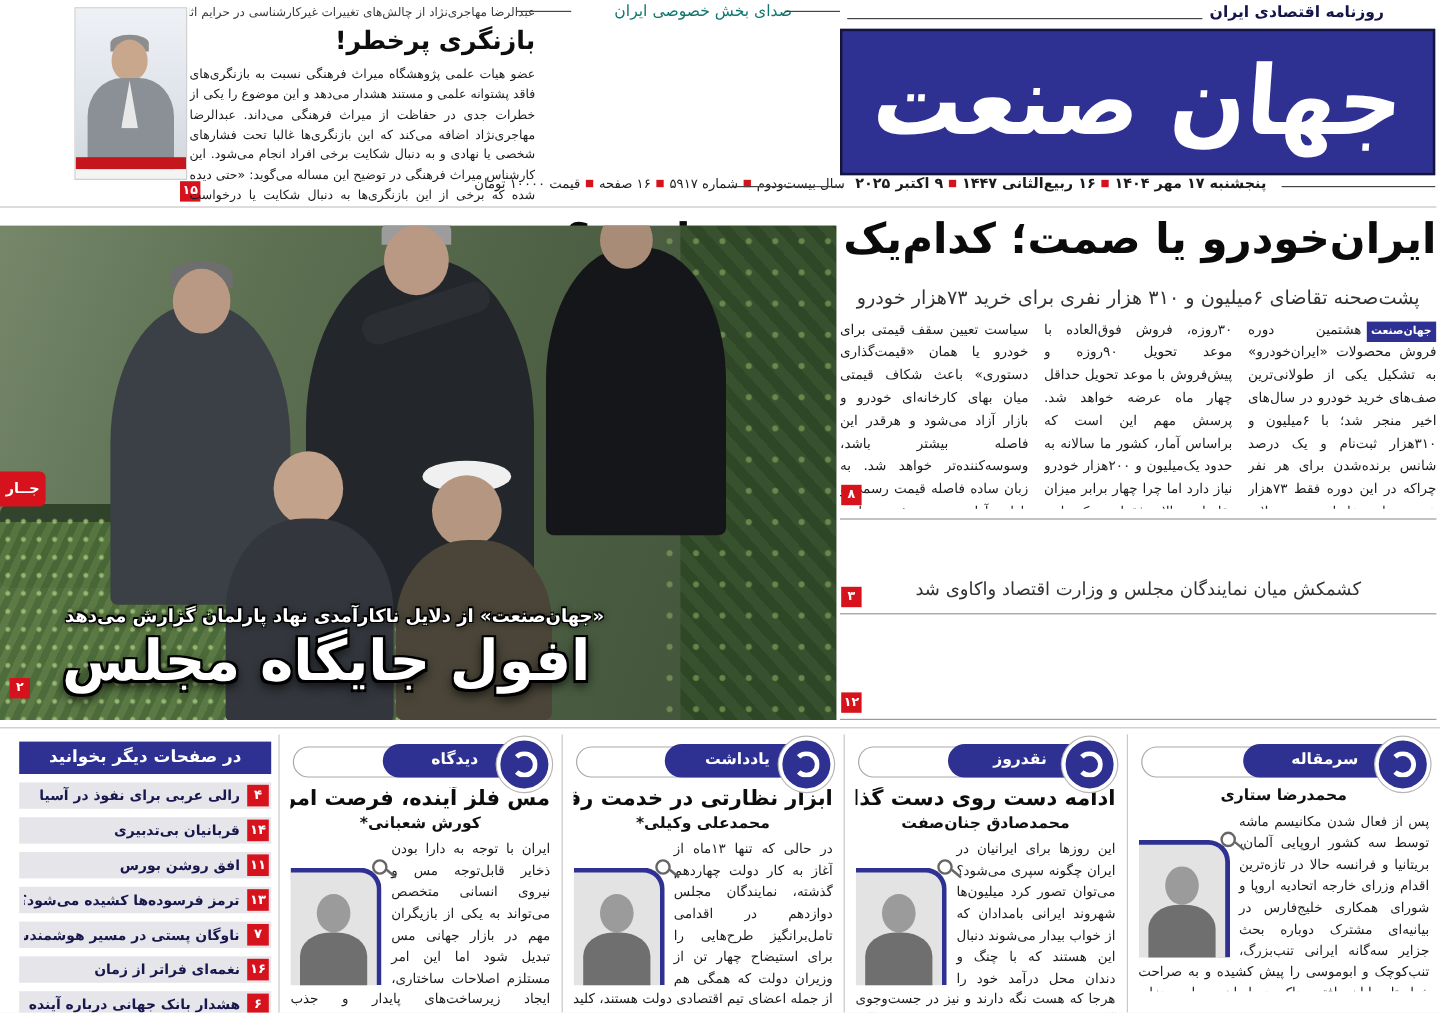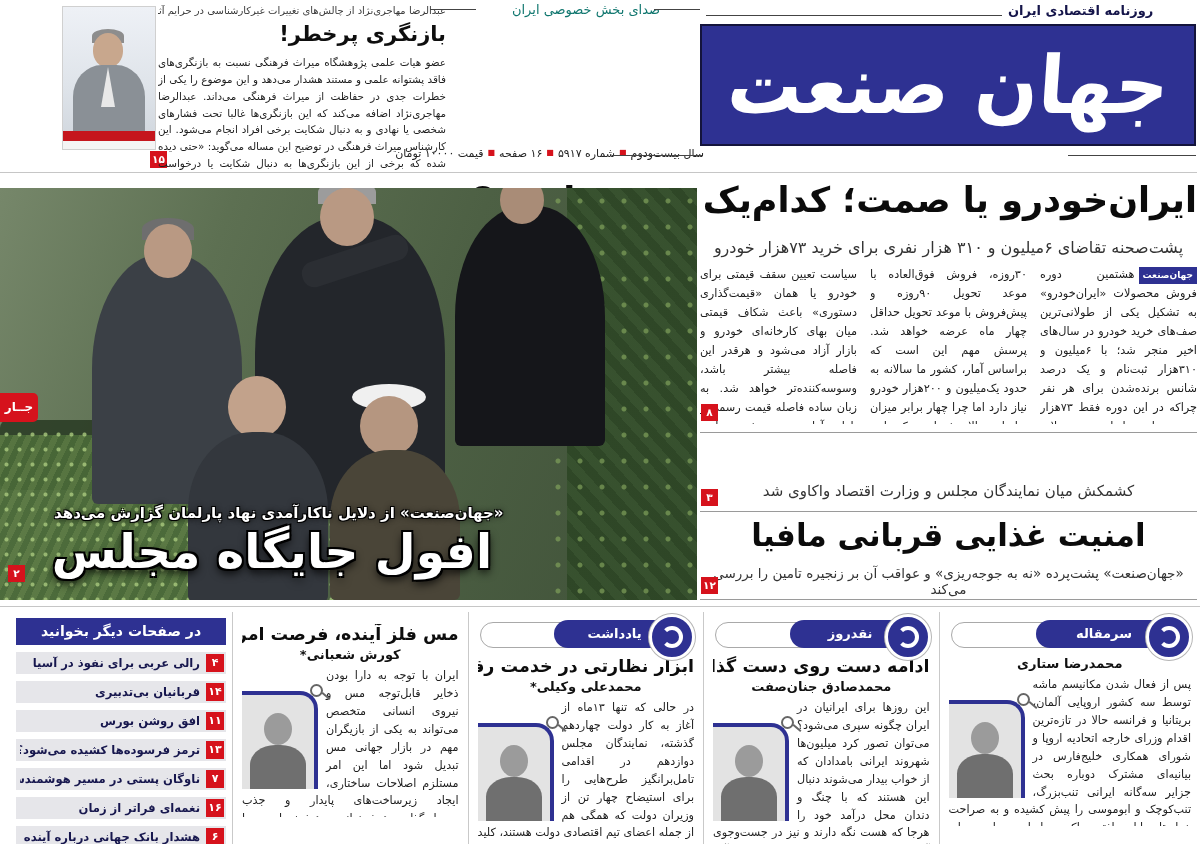--- a/index.html
+++ b/index.html
@@ -131,39 +131,38 @@
 
   <div class="abs m-tagline-top">روزنامه اقتصادی ایران</div>
   <div class="rule" style="left:706px;top:15px;width:296px;"></div>
 
   <div class="abs masthead-box">
     <div class="masthead-title">جهان صنعت</div>
   </div>
 
   <div class="abs issue-line" id="issue-line"><span>سال بیست‌ودوم</span><span class="sep-square">■</span><span>شماره ۵۹۱۷</span><span class="sep-square">■</span><span>۱۶ صفحه</span><span class="sep-square">■</span><span>قیمت ۱۰۰۰۰ تومان</span></div>
   <div class="rule" style="left:612px;top:155px;width:90px;"></div>
+  <div class="abs date-line" id="date-line"><span>پنجشنبه ۱۷ مهر ۱۴۰۴</span><span class="sep-square">■</span><span>۱۶ ربیع‌الثانی ۱۴۴۷</span><span class="sep-square">■</span><span>۹ اکتبر ۲۰۲۵</span></div>
   <div class="rule" style="left:1068px;top:155px;width:128px;"></div>
   <div class="rule-light" style="left:0;top:172px;width:1197px;"></div>
 
   <div class="abs lead-headline">ایران‌خودرو یا صمت؛ کدام‌یک مقصر است؟</div>
   <div class="abs lead-subhead">پشت‌صحنه تقاضای ۶میلیون و ۳۱۰ هزار نفری برای خرید ۷۳هزار خودرو</div>
   <div class="abs" id="lead-cols">
       <div class="lead-col"><span class="brand-label">جهان‌صنعت</span>هشتمین دوره فروش محصولات «ایران‌خودرو» به تشکیل یکی از طولانی‌ترین صف‌های خرید خودرو در سال‌های اخیر منجر شد؛ با ۶میلیون و ۳۱۰هزار ثبت‌نام و یک درصد شانس برنده‌شدن برای هر نفر چراکه در این دوره فقط ۷۳هزار خودرو از خانواده محصولات پژو۲۰۷، تارا، سورن، دنا و راناپلاس در چارچوب فروش فوری یا موعد تحویل</div>
       <div class="lead-col">۳۰روزه، فروش فوق‌العاده با موعد تحویل ۹۰روزه و پیش‌فروش با موعد تحویل حداقل چهار ماه عرضه خواهد شد. پرسش مهم این است که براساس آمار، کشور ما سالانه به حدود یک‌میلیون و ۲۰۰هزار خودرو نیاز دارد اما چرا چهار برابر میزان تقاضای سالانه فقط در یک طرح فروش نام‌نویسی شد؟ پاسخ این سوال اصلا دشوار نیست زیرا</div>
       <div class="lead-col">سیاست تعیین سقف قیمتی برای خودرو یا همان «قیمت‌گذاری دستوری» باعث شکاف قیمتی میان بهای کارخانه‌ای خودرو و بازار آزاد می‌شود و هرقدر این فاصله بیشتر باشد، وسوسه‌کننده‌تر خواهد شد. به زبان ساده فاصله قیمت رسمی و بازار آزاد سبب شده طیف قابل‌توجهی متقاضی دریافت خودرو باشند اما لزوما مصرف‌کننده نباشند و صرفا با نگاه سرمایه‌ای به خودرو ...</div>
     </div>
   <div class="pgbox" style="left:701px;top:404px;">۸</div>
 
   <div class="rule-light" style="left:700px;top:432px;width:497px;background:#9a9a9a;"></div>
   <div class="sec-subhead" style="top:482px;font-size:15px;">کشمکش میان نمایندگان مجلس و وزارت اقتصاد واکاوی شد</div>
   <div class="pgbox" style="left:701px;top:489px;">۳</div>
 
   <div class="rule-light" style="left:700px;top:511px;width:497px;background:#9a9a9a;"></div>
-  <div class="sec-headline" style="top:517px;font-size:31px;">امنیت غذایی قربانی مافیا</div>
-  <div class="sec-subhead" style="top:565px;font-size:13.5px;">«جهان‌صنعت» پشت‌پرده «نه به جوجه‌ریزی» و عواقب آن بر زنجیره تامین را بررسی می‌کند</div>
   <div class="pgbox" style="left:701px;top:577px;">۱۲</div>
   <div class="rule-light" style="left:700px;top:599px;width:497px;background:#9a9a9a;"></div>
 
   <div class="abs photo">
     <div class="plantwall"></div>
     <div class="plantdots"></div>
     <div class="seats"></div>
     <div class="grass"></div>
     <div class="grassdots"></div>
     <div class="fig" style="left:92px;top:66px;width:150px;height:250px;background:#3b4046;"></div>
@@ -255,20 +254,24 @@
           </div>
           <div class="op-title">ابزار نظارتی در خدمت رقابت‌های جناحی</div>
           <div class="op-author">محمدعلی وکیلی*</div>
           <div class="op-body"><div class="author-photo">
               <div class="ap-head"></div>
               <div class="ap-body"></div>
               <div class="pin"></div>
             </div>در حالی که تنها ۱۳ماه از آغاز به کار دولت چهاردهم گذشته، نمایندگان مجلس دوازدهم در اقدامی تامل‌برانگیز طرح‌هایی را برای استیضاح چهار تن از وزیران دولت که همگی هم از جمله اعضای تیم اقتصادی دولت هستند، کلید زده‌اند؛ اتفاقی که باردیگر نحوه کارکرد نظارتی مجلس را در معرض پرسش افکار عمومی قرار داده چراکه آنچه در ظاهر نشانه پویایی نظارت پارلمانی است در واقع حامل نشانه‌هایی از نوعی رقابت جناحی درون مجلس و نگران‌کننده‌تر از آن نشانه‌ای از بی‌ثباتی در کلیت نظام مدیریتی کشور است.</div>
         </div>
         <div class="op-col">
+          <div class="colhead">
+            <div class="pill">دیدگاه</div>
+            <div class="circ"></div>
+          </div>
           <div class="op-title">مس فلز آینده، فرصت امروز</div>
           <div class="op-author">کورش شعبانی*</div>
           <div class="op-body"><div class="author-photo">
               <div class="ap-head"></div>
               <div class="ap-body"></div>
               <div class="pin"></div>
             </div>ایران با توجه به دارا بودن ذخایر قابل‌توجه مس و نیروی انسانی متخصص می‌تواند به یکی از بازیگران مهم در بازار جهانی مس تبدیل شود اما این امر مستلزم اصلاحات ساختاری، ایجاد زیرساخت‌های پایدار و جذب سرمایه‌گذاری هوشمندانه و هدفمند است. با وجود آنکه ایران حدود ۵درصد از ذخایر مس جهان را در اختیار دارد اما سطح تولید و بهره‌برداری از این منابع فاصله قابل‌توجهی با ظرفیت‌های بالقوه کشور دارد. یکی از دلایل اصلی این شکاف مشکلات جدی محدودیت‌های گسترده در حوزه سرمایه‌گذاری است به‌طور ...</div>
         </div>
       </div>
   </div>

